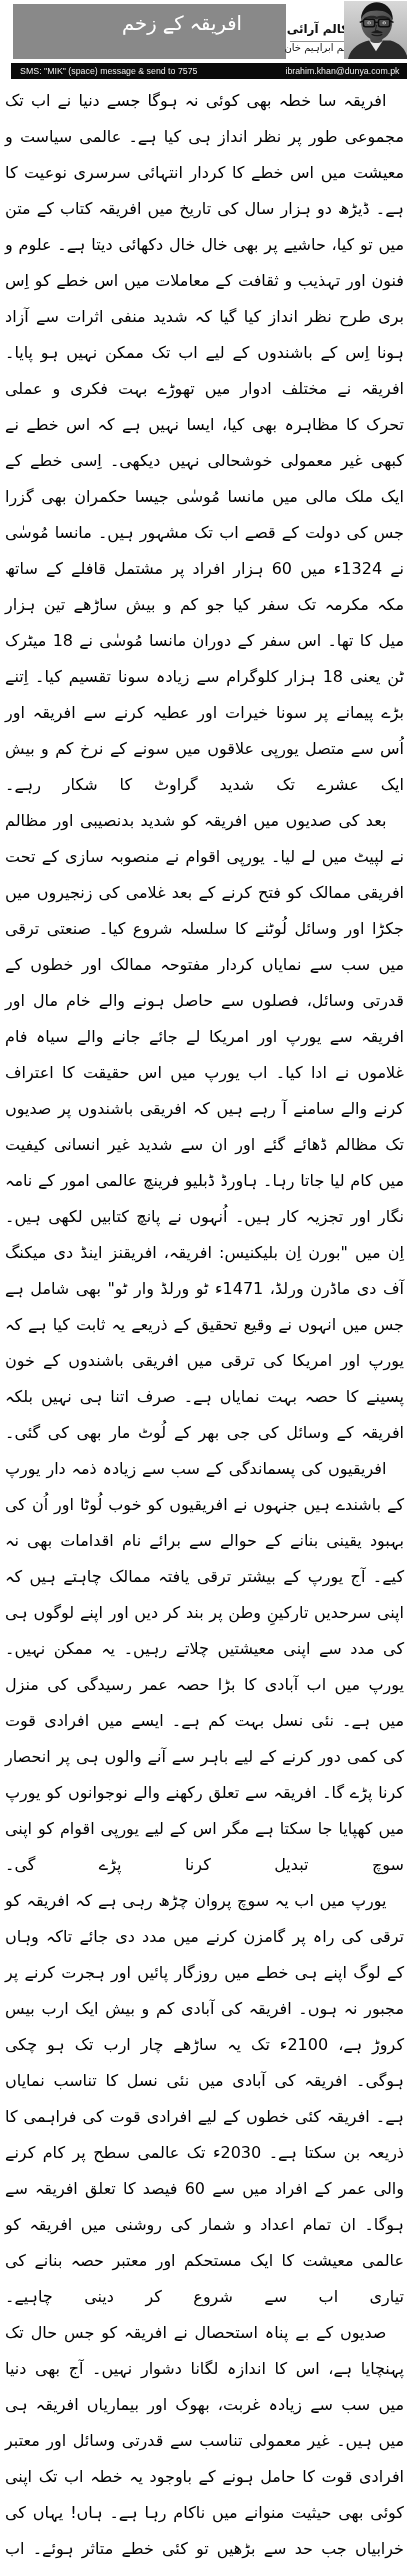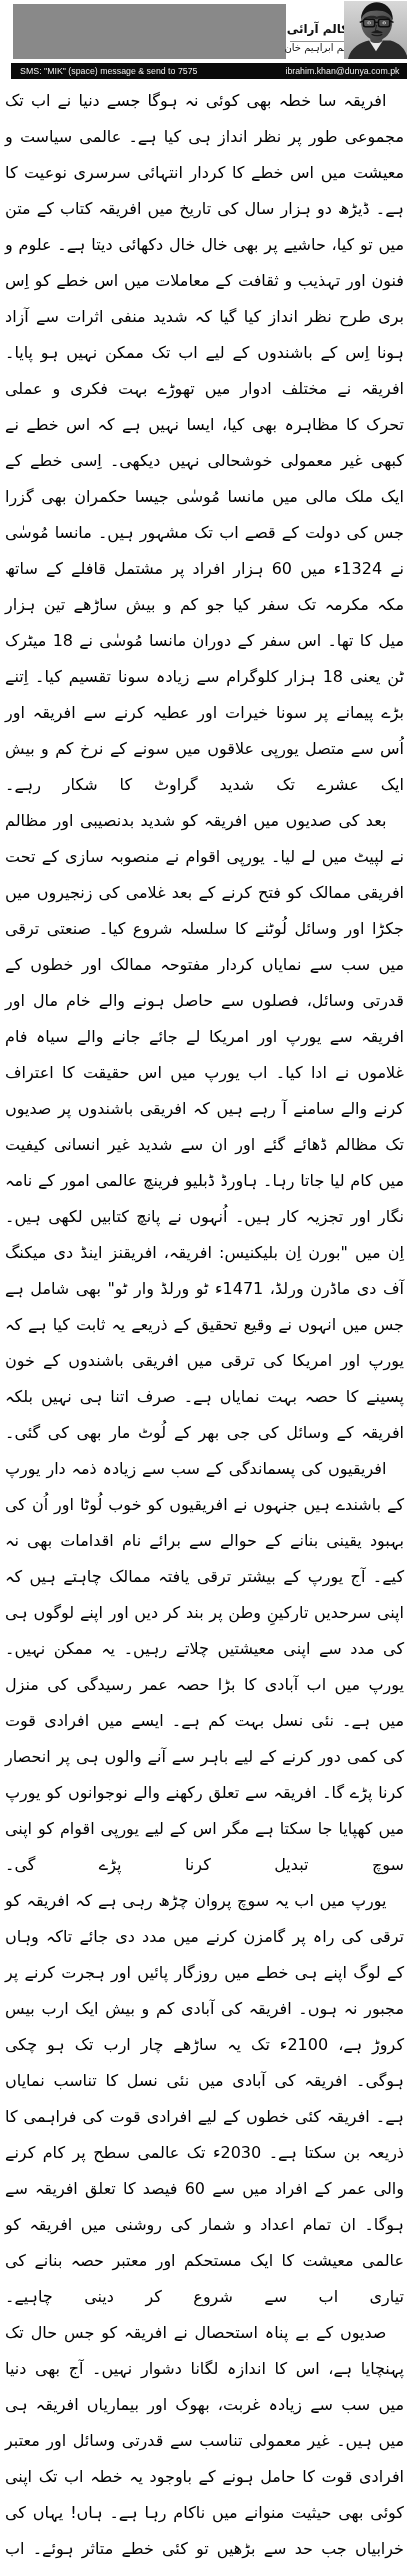--- a/index.html
+++ b/index.html
@@ -220,20 +220,21 @@
 </head>
 <body>
 
 <div class="page">
 
   <div class="masthead">
 
     <div class="mh-grey"></div>
     <div class="mh-leftedge"></div>
 
+    <div class="mh-title">افریقہ کے زخم</div>
 
     <div class="mh-datewrap">
       <div class="mh-date">November,25,2021</div>
     </div>
 
     <div class="mh-brandcard">
       <div class="mh-brand-name">کالم آرائی</div>
       <div class="mh-brand-rule"></div>
       <div class="mh-brand-author">ایم ابراہیم خان</div>
     </div>

